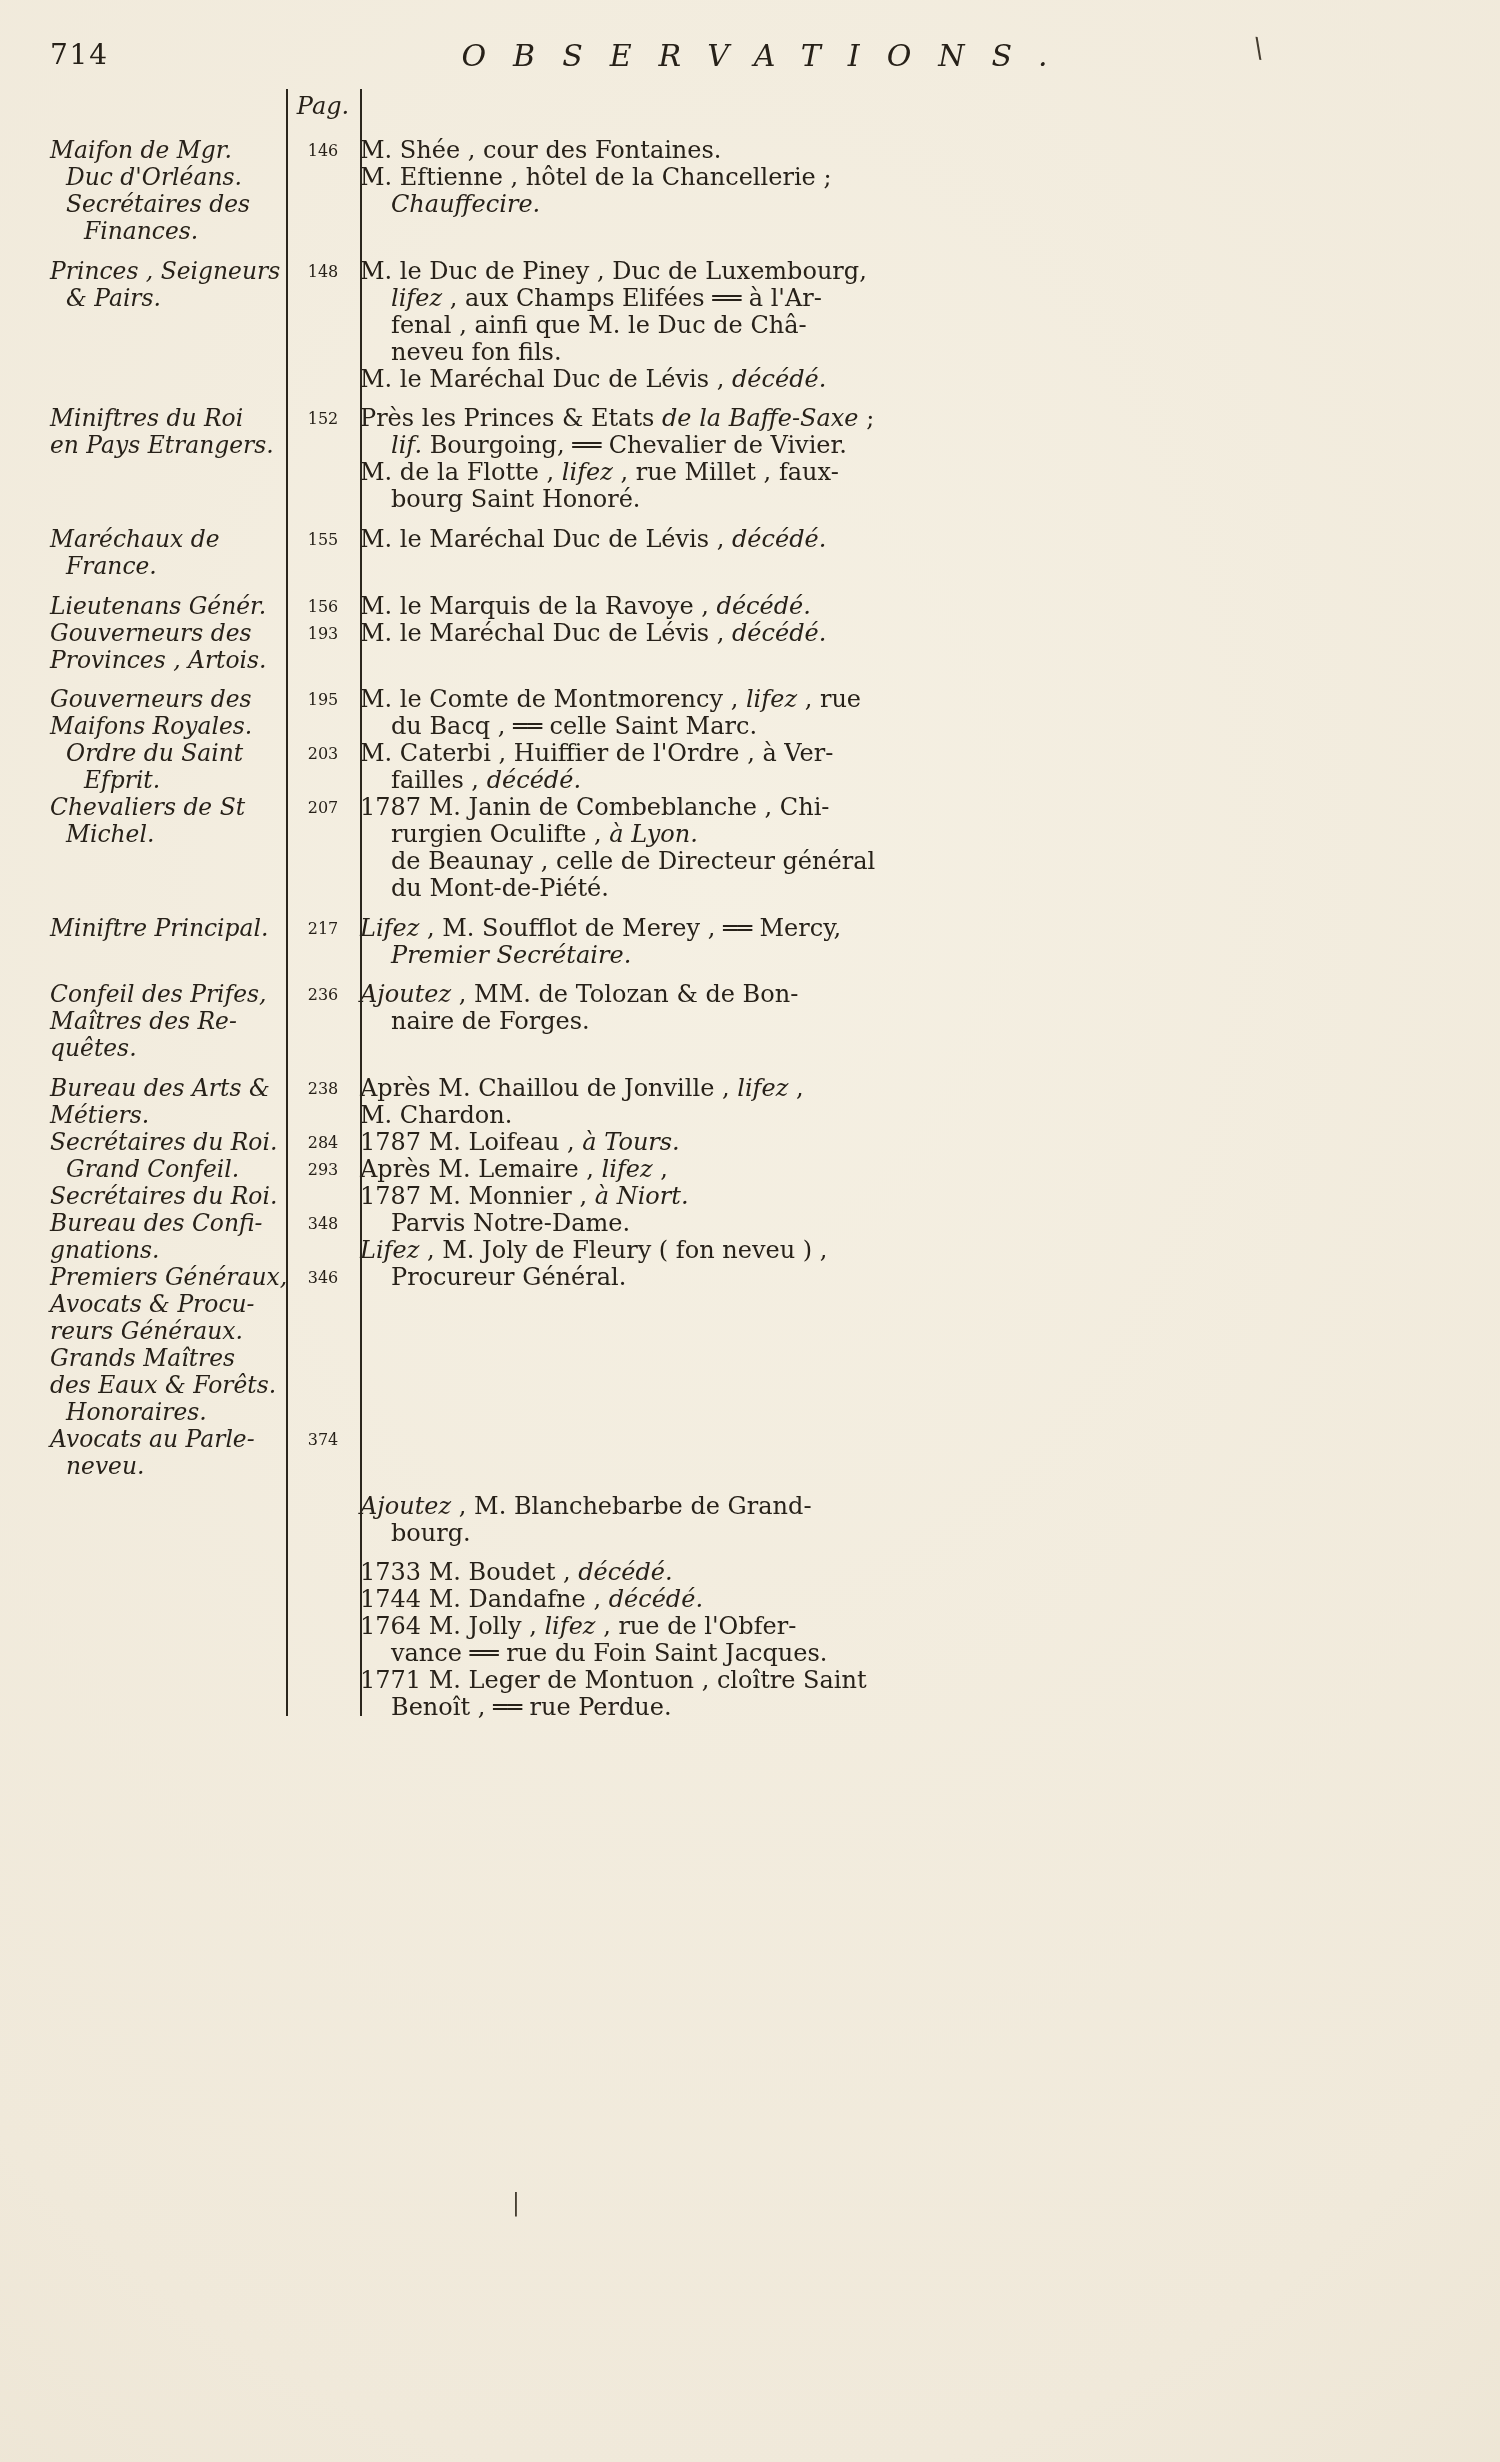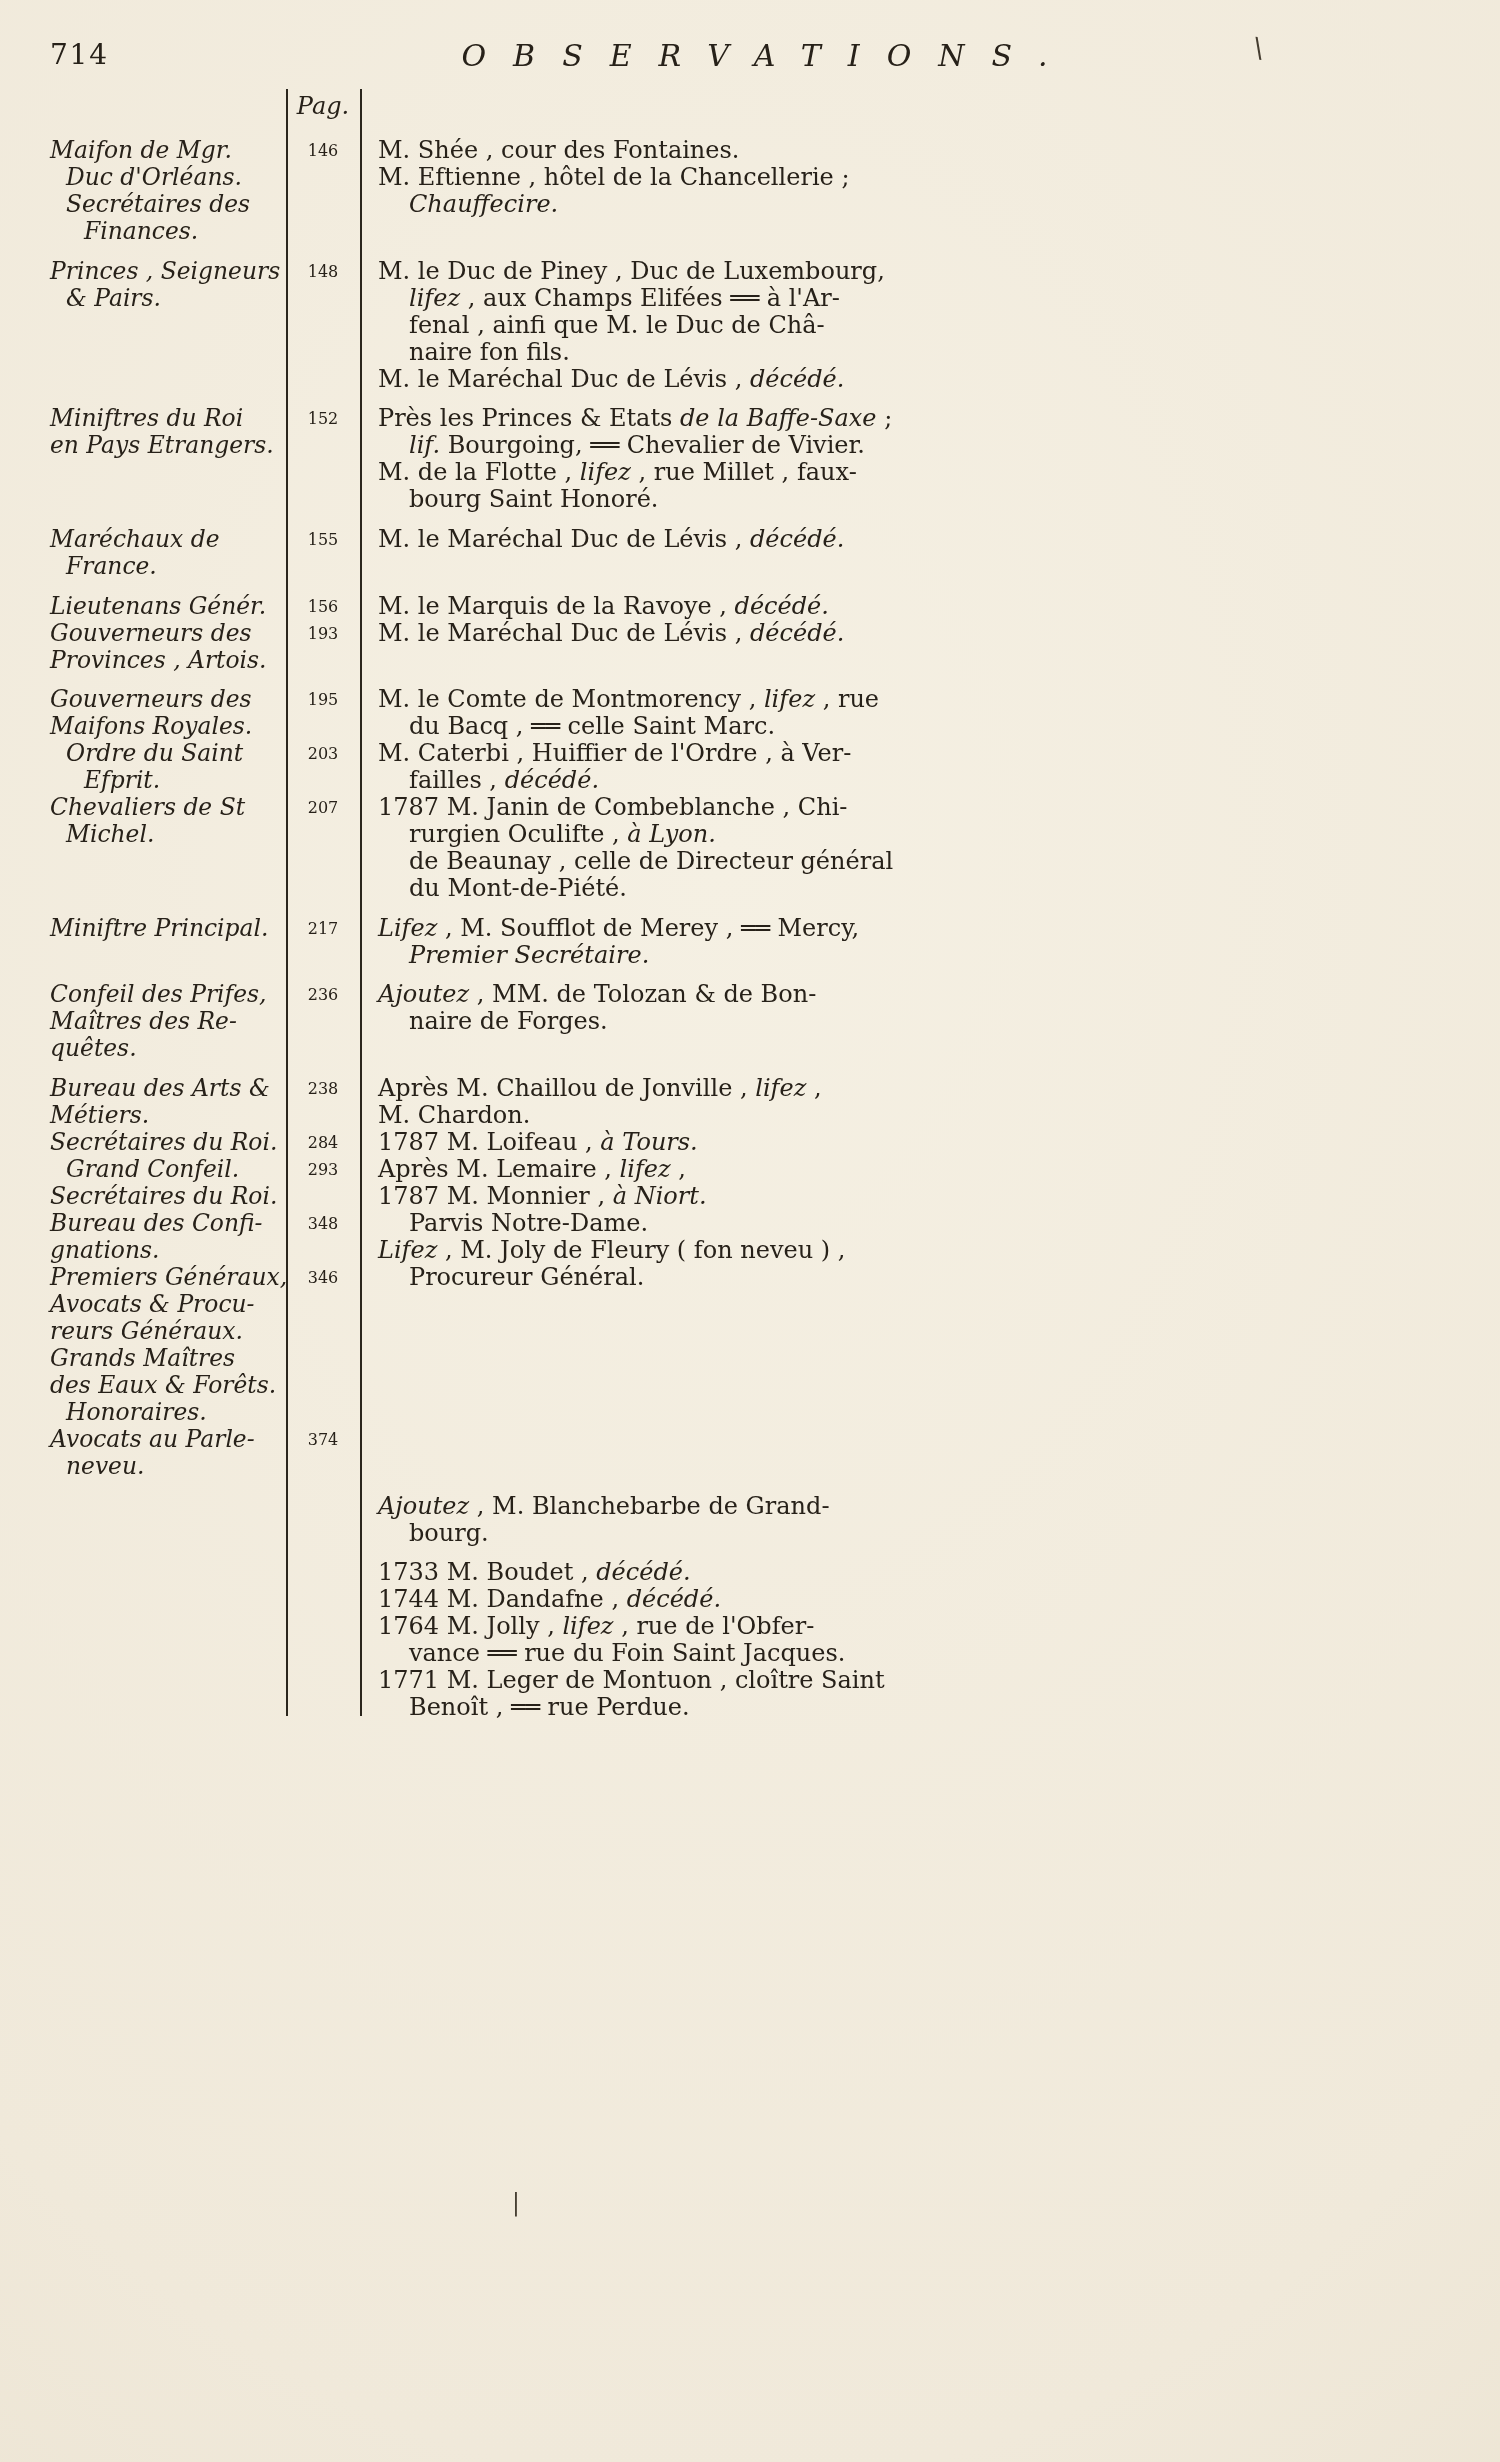--- a/index.html
+++ b/index.html
@@ -17,21 +17,21 @@
     font-style:italic;font-size:30px;letter-spacing:27px;white-space:nowrap;
   }
   .main{position:relative;margin-top:7.2px;}
   .rule{position:absolute;top:-3.6px;bottom:5.4px;width:1.8px;background:#2b261d;}
   .rule-1{left:236px;}
   .rule-2{left:310px;}
   .band{display:grid;grid-template-columns:236px 74px 1fr;margin-bottom:12.6px;}
   .band-header{margin-bottom:16px;}
   .lcell{}
   .pcell{text-align:center;}
-  .rcell{padding-left:18px;}
+  .rcell{}
   .paghead{font-style:italic;font-size:24px;line-height:29px;}
   .lline{font-style:italic;font-size:23.4px;line-height:27px;white-space:nowrap;}
   .lline.ind1{padding-left:16px;}
   .lline.ind2{padding-left:34px;}
   .pline{font-size:16px;line-height:27px;min-height:27px;}
   .rline{font-size:24px;line-height:27px;white-space:nowrap;}
   .rline.ind1{padding-left:31px;}
   .it{font-style:italic;}
   .artifact{position:absolute;color:#453d30;}
   .artifact-top{left:1254px;top:32px;font-size:27px;transform:rotate(8deg);}
@@ -83,21 +83,21 @@
             <div class="lline ind1">&amp; Pairs.</div>
           </div>
           <div class="pcell">
             <div class="pline">148</div>
             <div class="pline"></div>
           </div>
           <div class="rcell">
             <div class="rline ind0"><span>M. le Duc de Piney , Duc de Luxembourg,</span></div>
             <div class="rline ind1"><span class="it">lifez</span><span> , aux Champs Elifées ══ à l'Ar-</span></div>
             <div class="rline ind1"><span>fenal , ainfi que M. le Duc de Châ-</span></div>
-            <div class="rline ind1"><span>naire fon fils.</span></div>
+            <div class="rline ind1"><span>neveu fon fils.</span></div>
             <div class="rline ind0"><span>M. le Maréchal Duc de Lévis , </span><span class="it">décédé.</span></div>
           </div>
         </div>
         <div class="band">
           <div class="lcell">
             <div class="lline ind0">Miniftres du Roi</div>
             <div class="lline ind0">en Pays Etrangers.</div>
           </div>
           <div class="pcell">
             <div class="pline">152</div>

